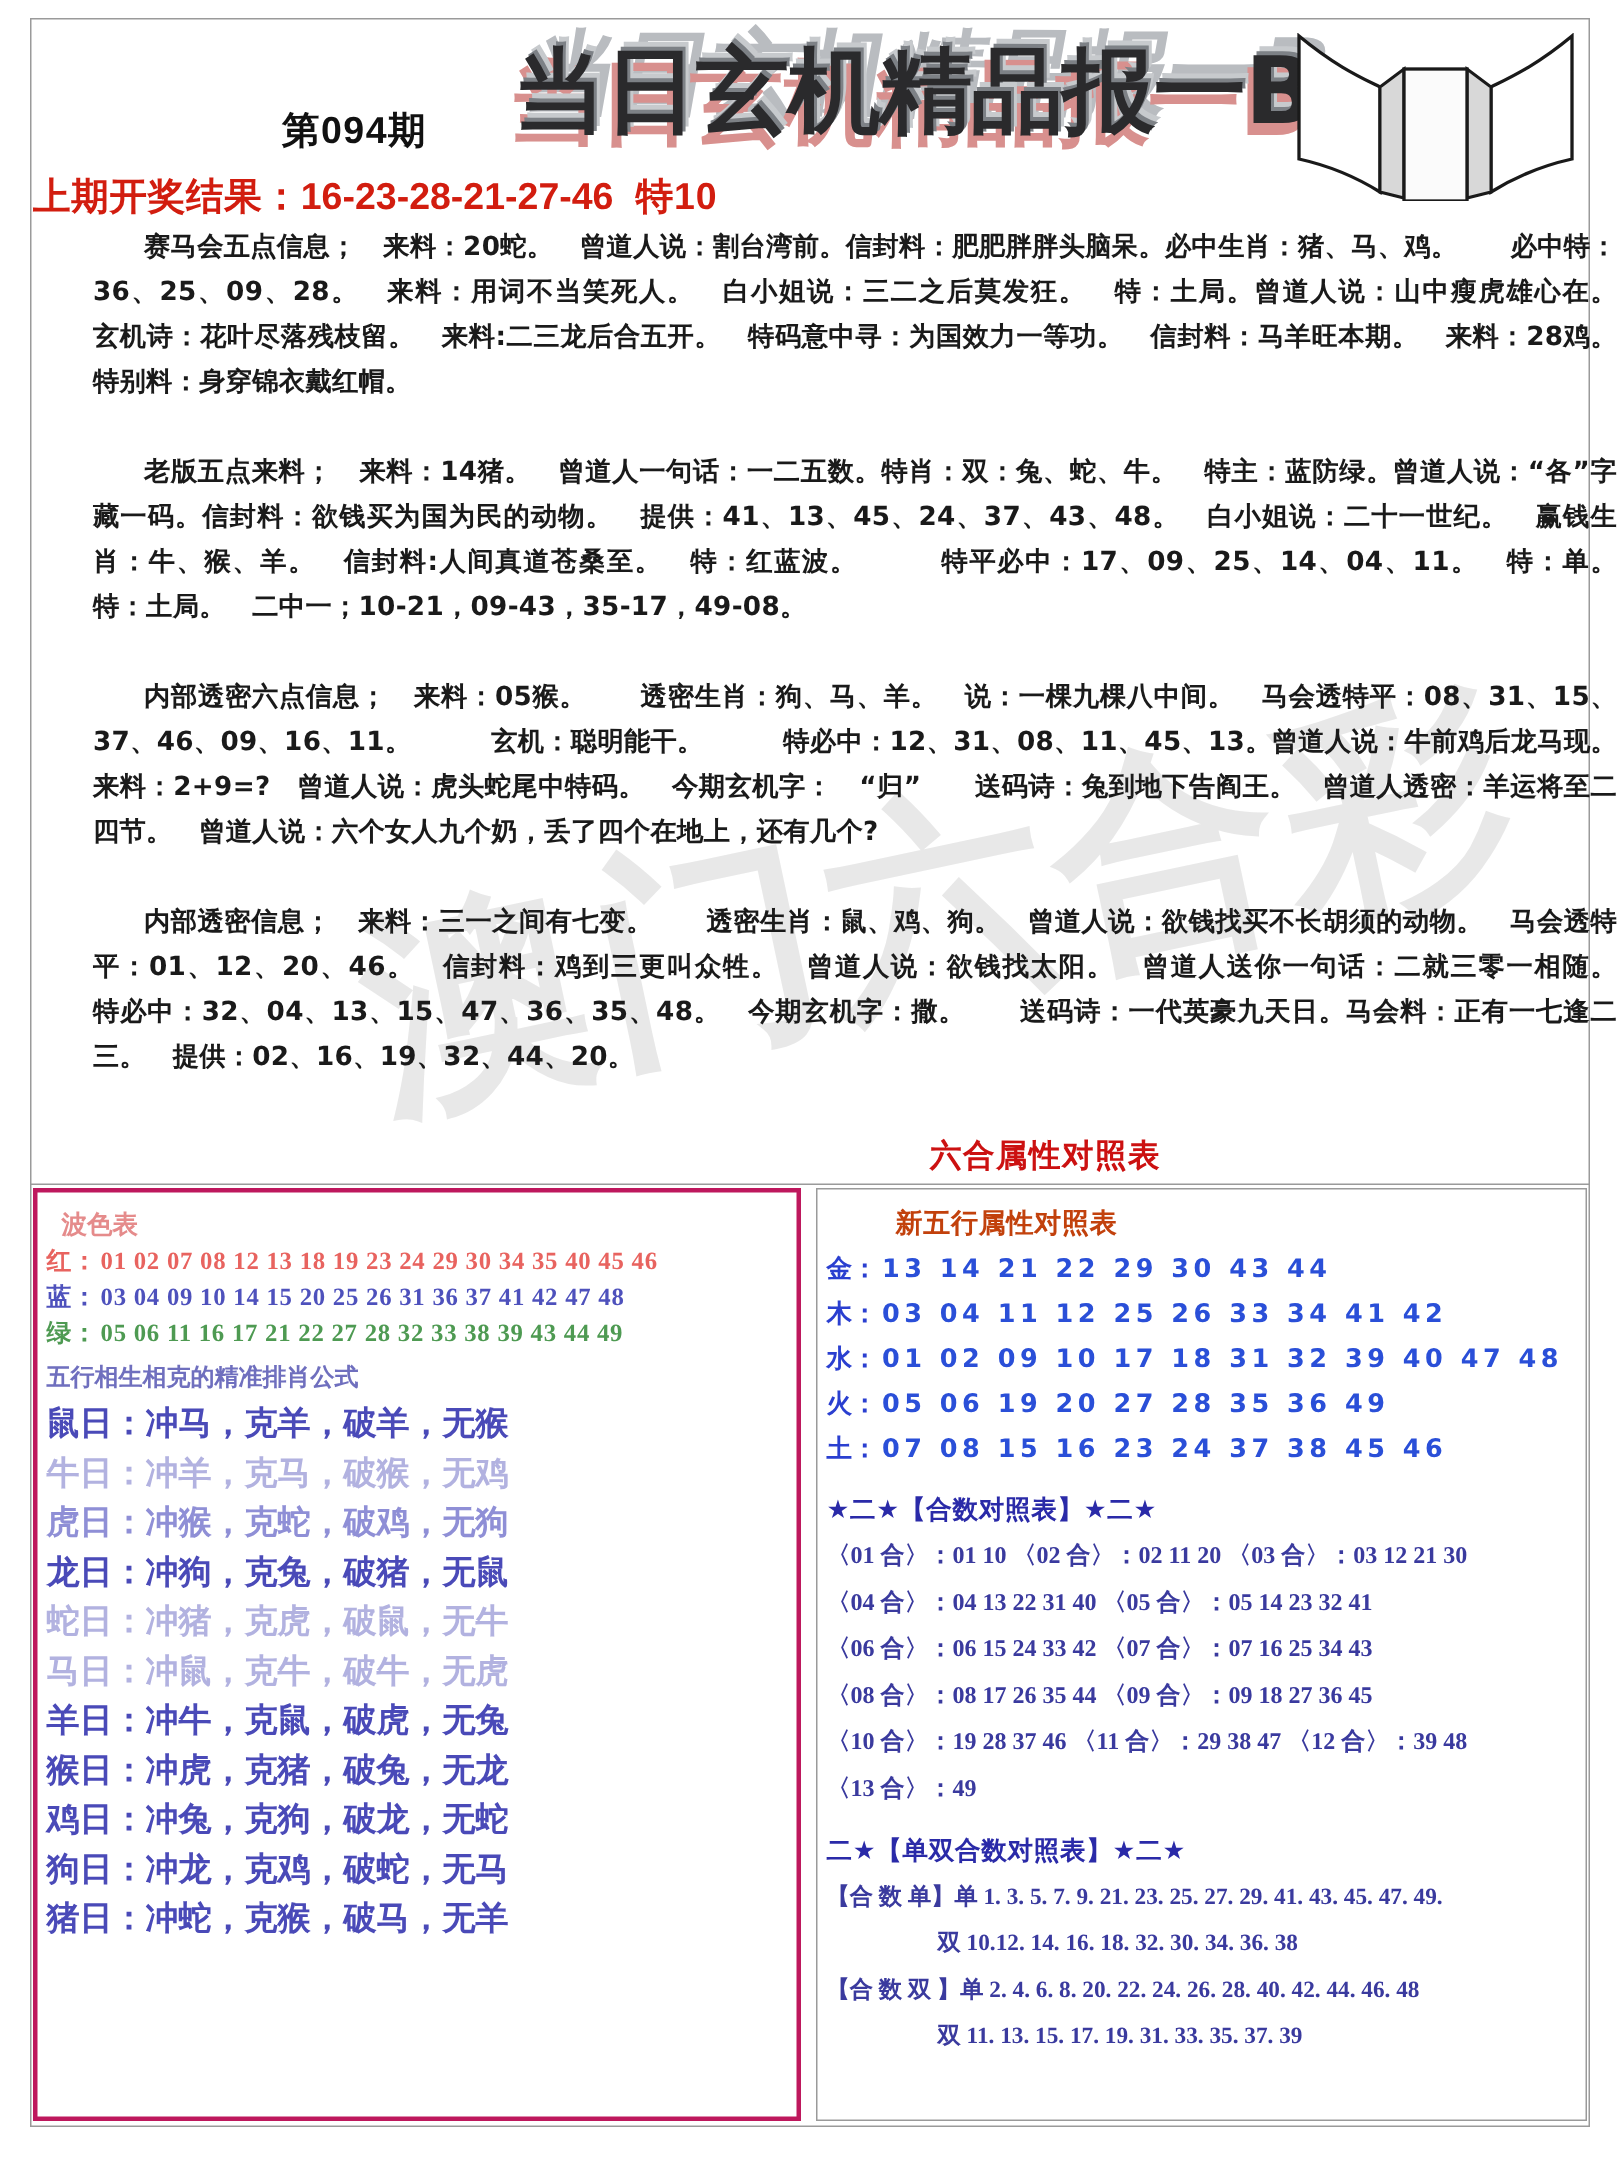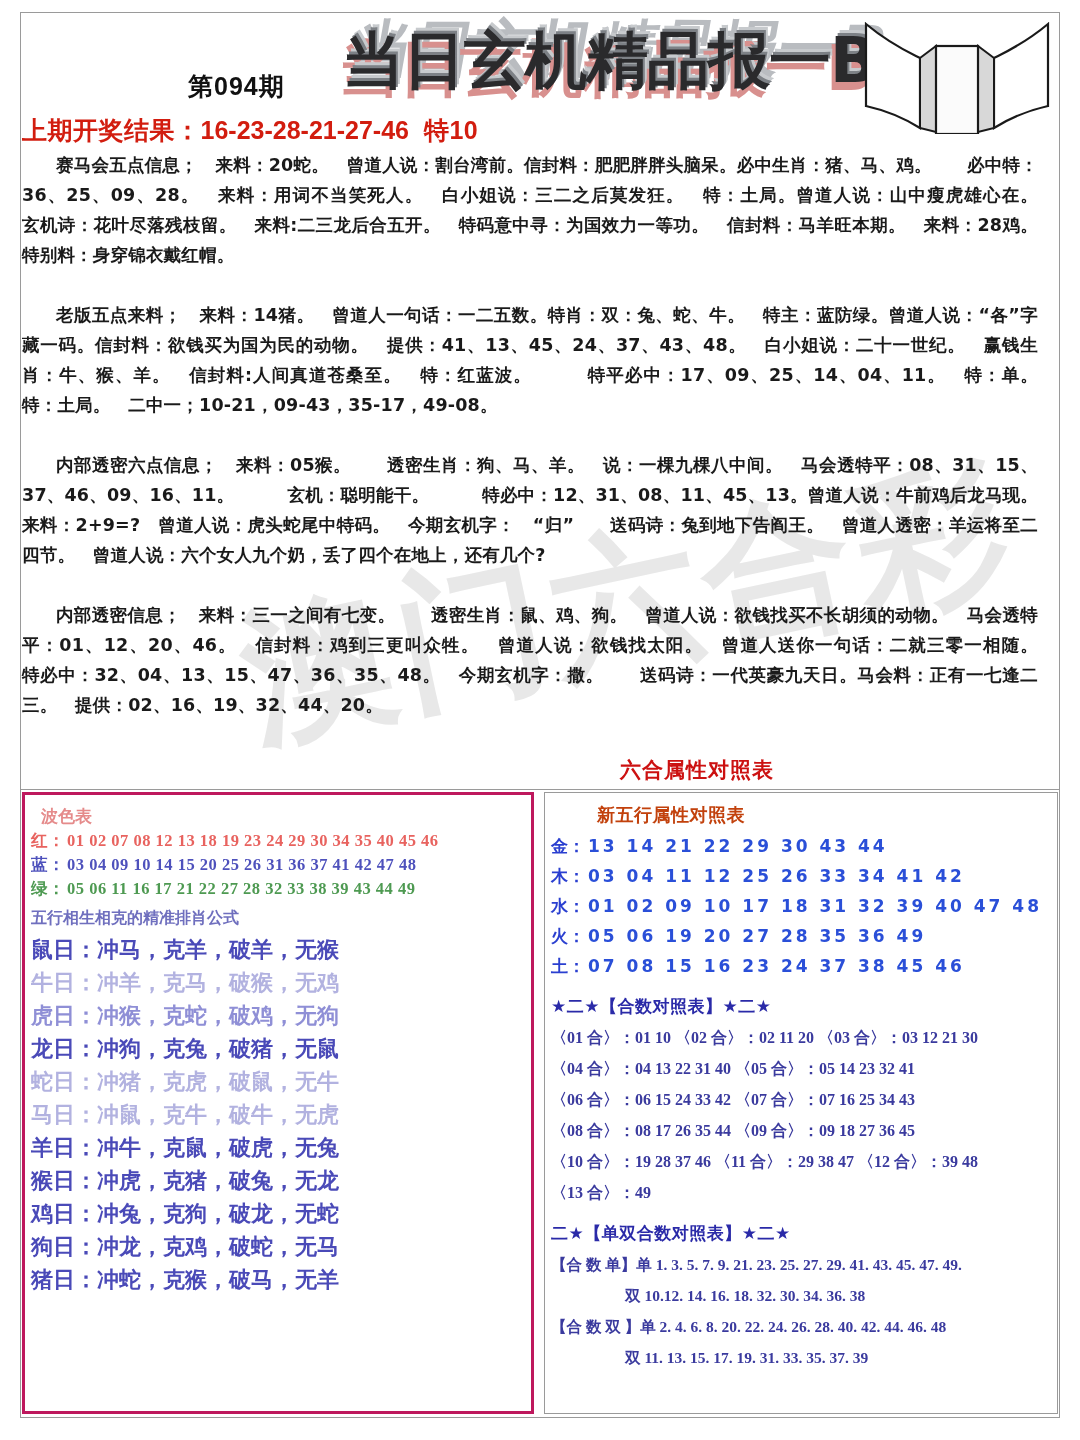--- a/index.html
+++ b/index.html
@@ -127,20 +127,21 @@
   }
   .result-line .nums { letter-spacing: 0px; }
 
   
   .article {
     position: absolute;
     left: 22px;
     top: 150px;
     width: 1016px;
     z-index: 3;
+    padding-left: 40px;
   }
   .para {
     font-family: "DejaVu Sans", "Liberation Sans", sans-serif;
     font-size: 17.5px;
     font-weight: bold;
     color: #1a1a1a;
     line-height: 30px;
     text-align: justify;
     text-justify: inter-character;
     text-indent: 34px;

